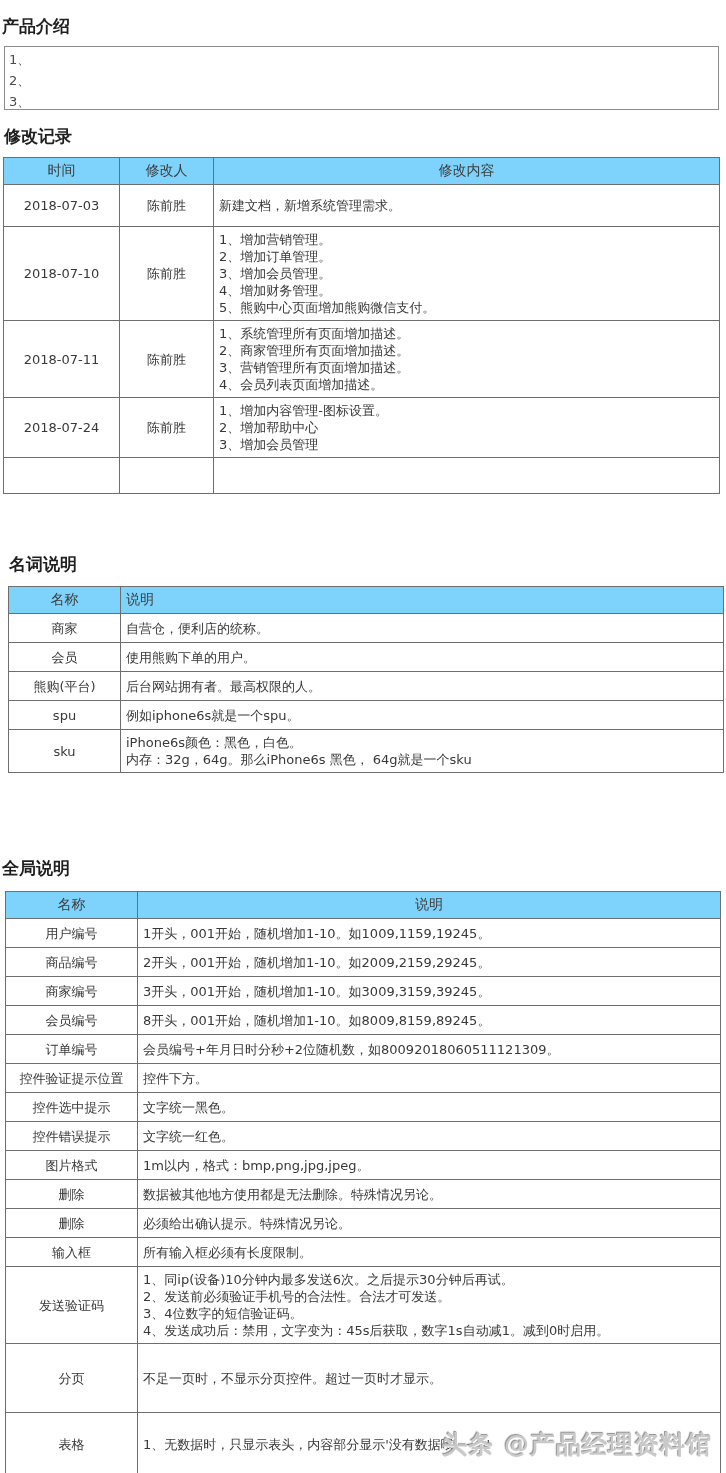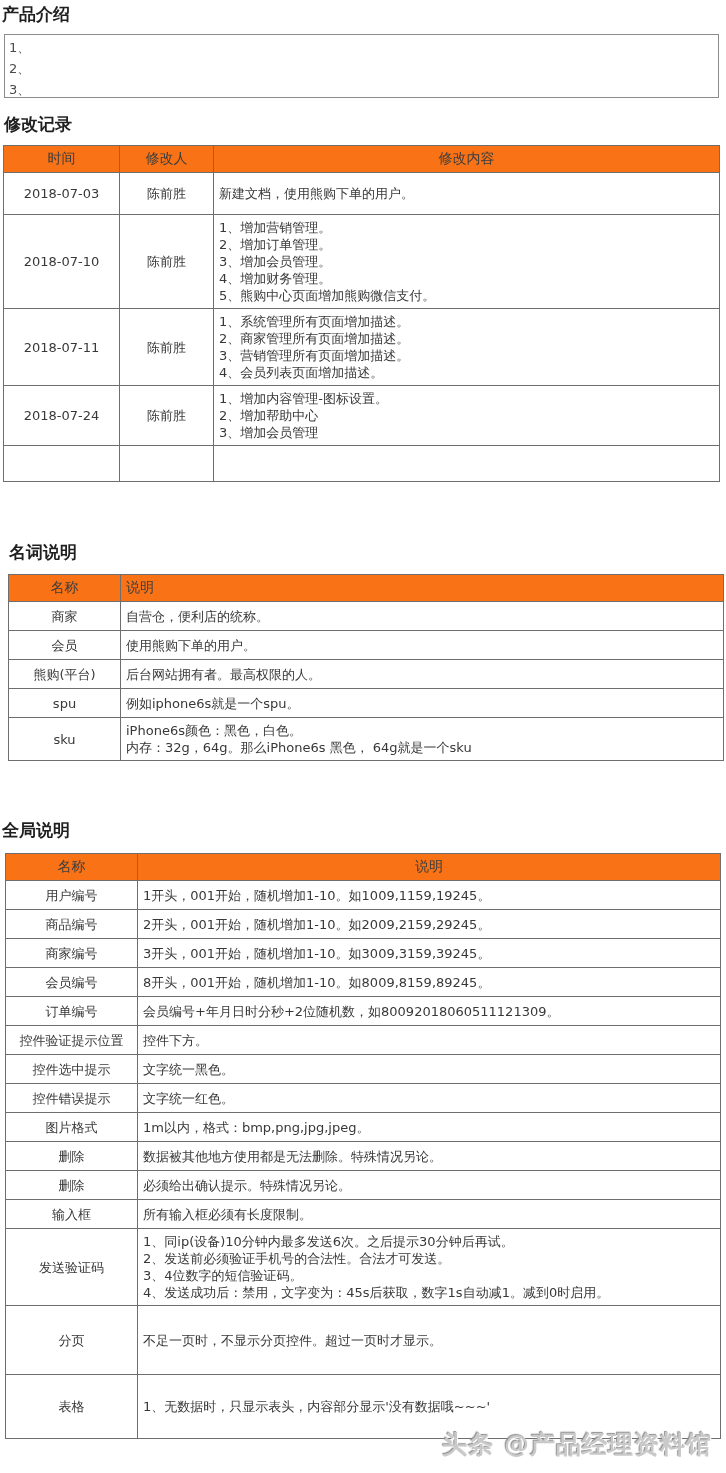--- a/index.html
+++ b/index.html
@@ -11,42 +11,42 @@
     font-family: "DejaVu Sans", "Liberation Sans", sans-serif;
     color: #383838;
     font-size: 13px;
   }
   .section-title {
     font-size: 17px;
     font-weight: bold;
     color: #1f1f1f;
     line-height: 20px;
   }
-  #intro-title   { margin: 4px 0 0 2px; }
+  #intro-title   { margin: 16px 0 0 2px; }
   #changelog-title { margin: 16px 0 0 4px; }
   #glossary-title  { margin: 60px 10px 0 9px; }
-  #global-title    { margin: 59px 0 0 2px; }
+  #global-title    { margin: 85px 0 0 2px; }
 
   .intro-box {
     margin: 10px 0 0 4px;
     width: 715px;
     height: 64px;
     border: 1px solid #8c8c8c;
     padding: 2px 4px;
     line-height: 21px;
     color: #4a4a4a;
   }
 
   table {
     border-collapse: collapse;
     table-layout: fixed;
   }
   th, td { border: 1px solid #6e6e6e; }
   th {
-    background: #f97316;
+    background: #7dd3fc;
     font-weight: normal;
     font-size: 14px;
     color: #3d3d3d;
     height: 27px;
     text-align: center;
     padding: 2px 4px;
   }
   td {
     padding: 4px 5px;
     vertical-align: middle;
@@ -107,21 +107,21 @@
         <th>时间</th>
         <th>修改人</th>
         <th>修改内容</th>
       </tr>
     </thead>
   <tbody>
       <tr>
         <td>2018-07-03</td>
         <td>陈前胜</td>
         <td>
-          <div>新建文档，使用熊购下单的用户。</div>
+          <div>新建文档，新增系统管理需求。</div>
         </td>
       </tr>
       <tr>
         <td>2018-07-10</td>
         <td>陈前胜</td>
         <td>
           <div>1、增加营销管理。</div>
           <div>2、增加订单管理。</div>
           <div>3、增加会员管理。</div>
           <div>4、增加财务管理。</div>

